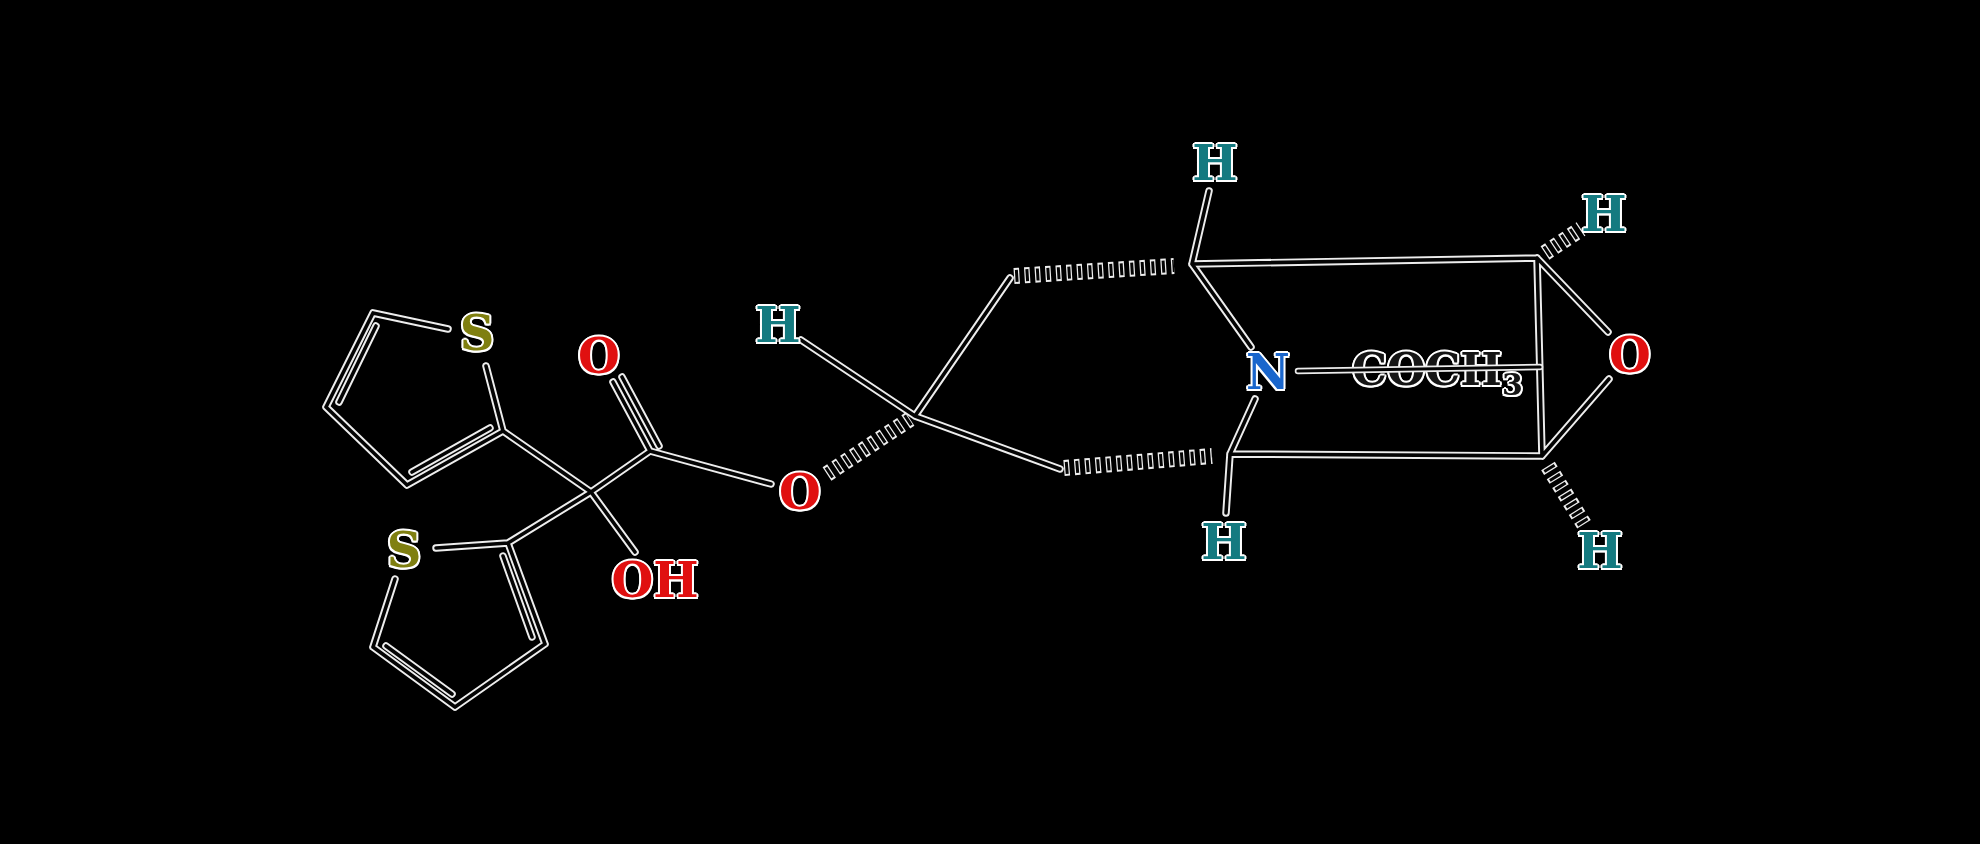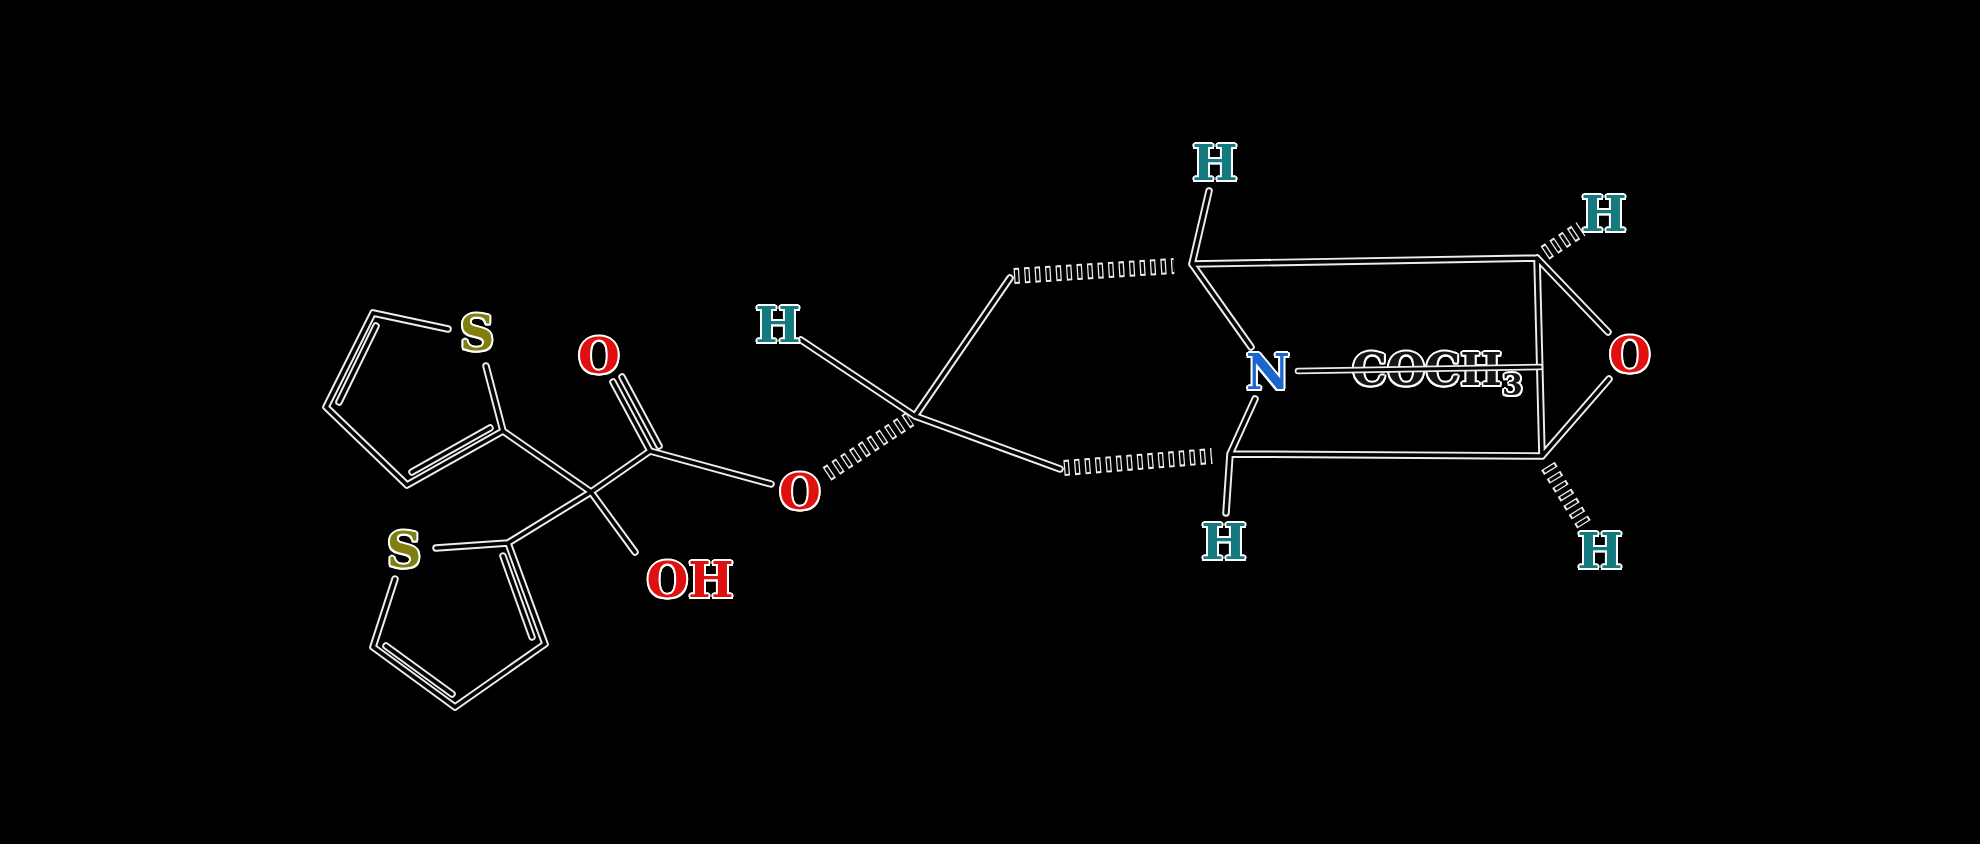--- a/index.html
+++ b/index.html
@@ -83,21 +83,21 @@
     <path class="hash-under" d="M827 474 L910 419 M1014 276 L1174 266 M1064 468 L1212 456 M1545 253 L1581 229 M1548 466 L1585 526"></path>
     <path class="hash-over" d="M827 474 L910 419 M1014 276 L1174 266 M1064 468 L1212 456 M1545 253 L1581 229 M1548 466 L1585 526"></path>
   </svg>
 
   <span class="atom c-s" style="left:477px;top:333px">S</span>
 
   <span class="atom c-s" style="left:404px;top:550px">S</span>
 
   <span class="atom c-o" style="left:599px;top:356px">O</span>
 
-  <span class="atom c-o" style="left:690px;top:580px">OH</span>
+  <span class="atom c-o" style="left:655px;top:580px">OH</span>
 
   <span class="atom c-o" style="left:800px;top:492px">O</span>
 
   <span class="atom c-h" style="left:778px;top:325px">H</span>
 
   <span class="atom c-h" style="left:1215px;top:163px">H</span>
 
   <span class="atom c-h" style="left:1224px;top:542px">H</span>
 
   <span class="atom c-n" style="left:1268px;top:372px">N</span>

